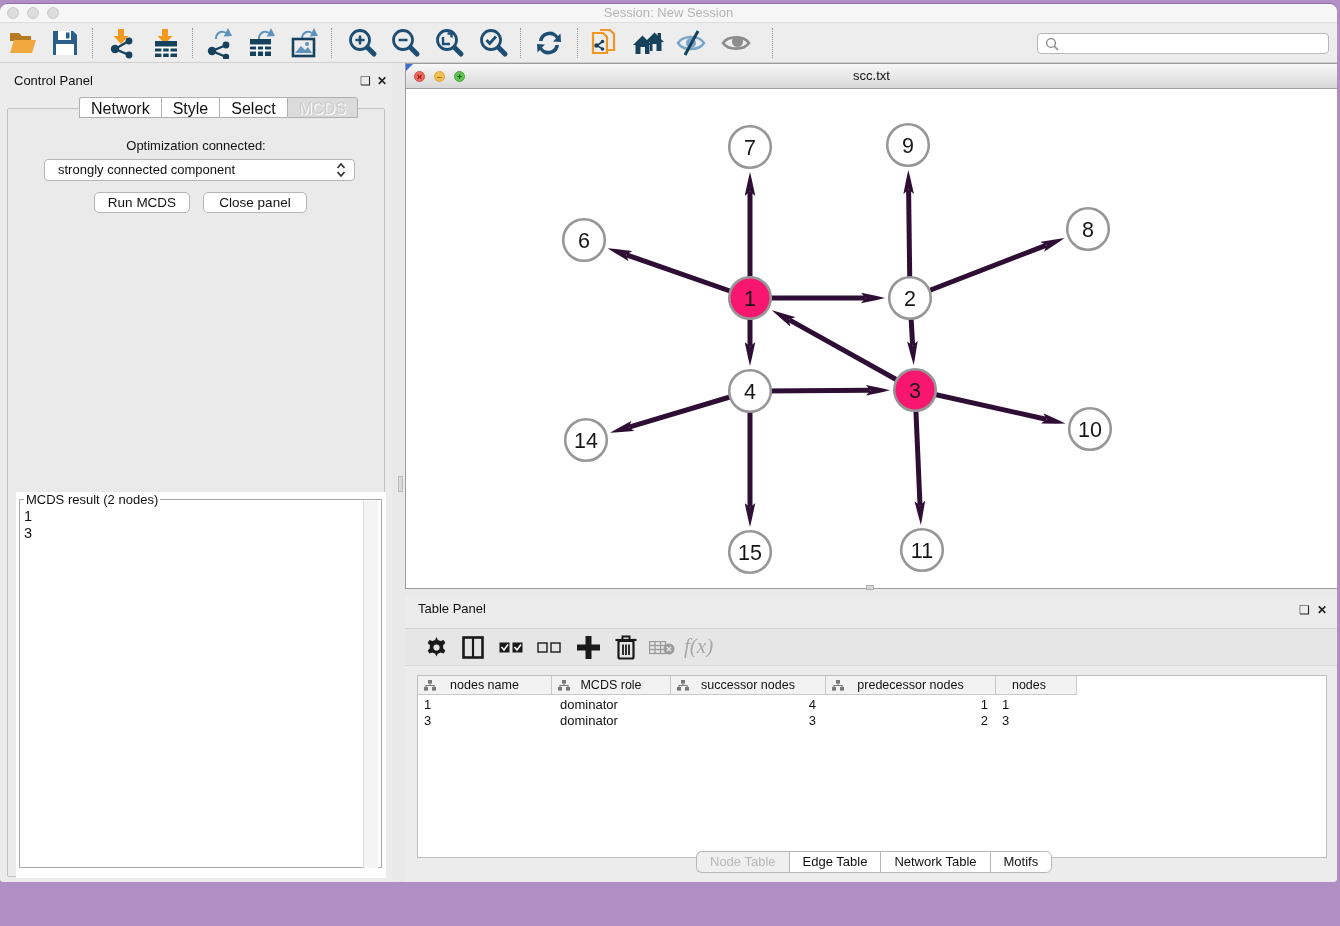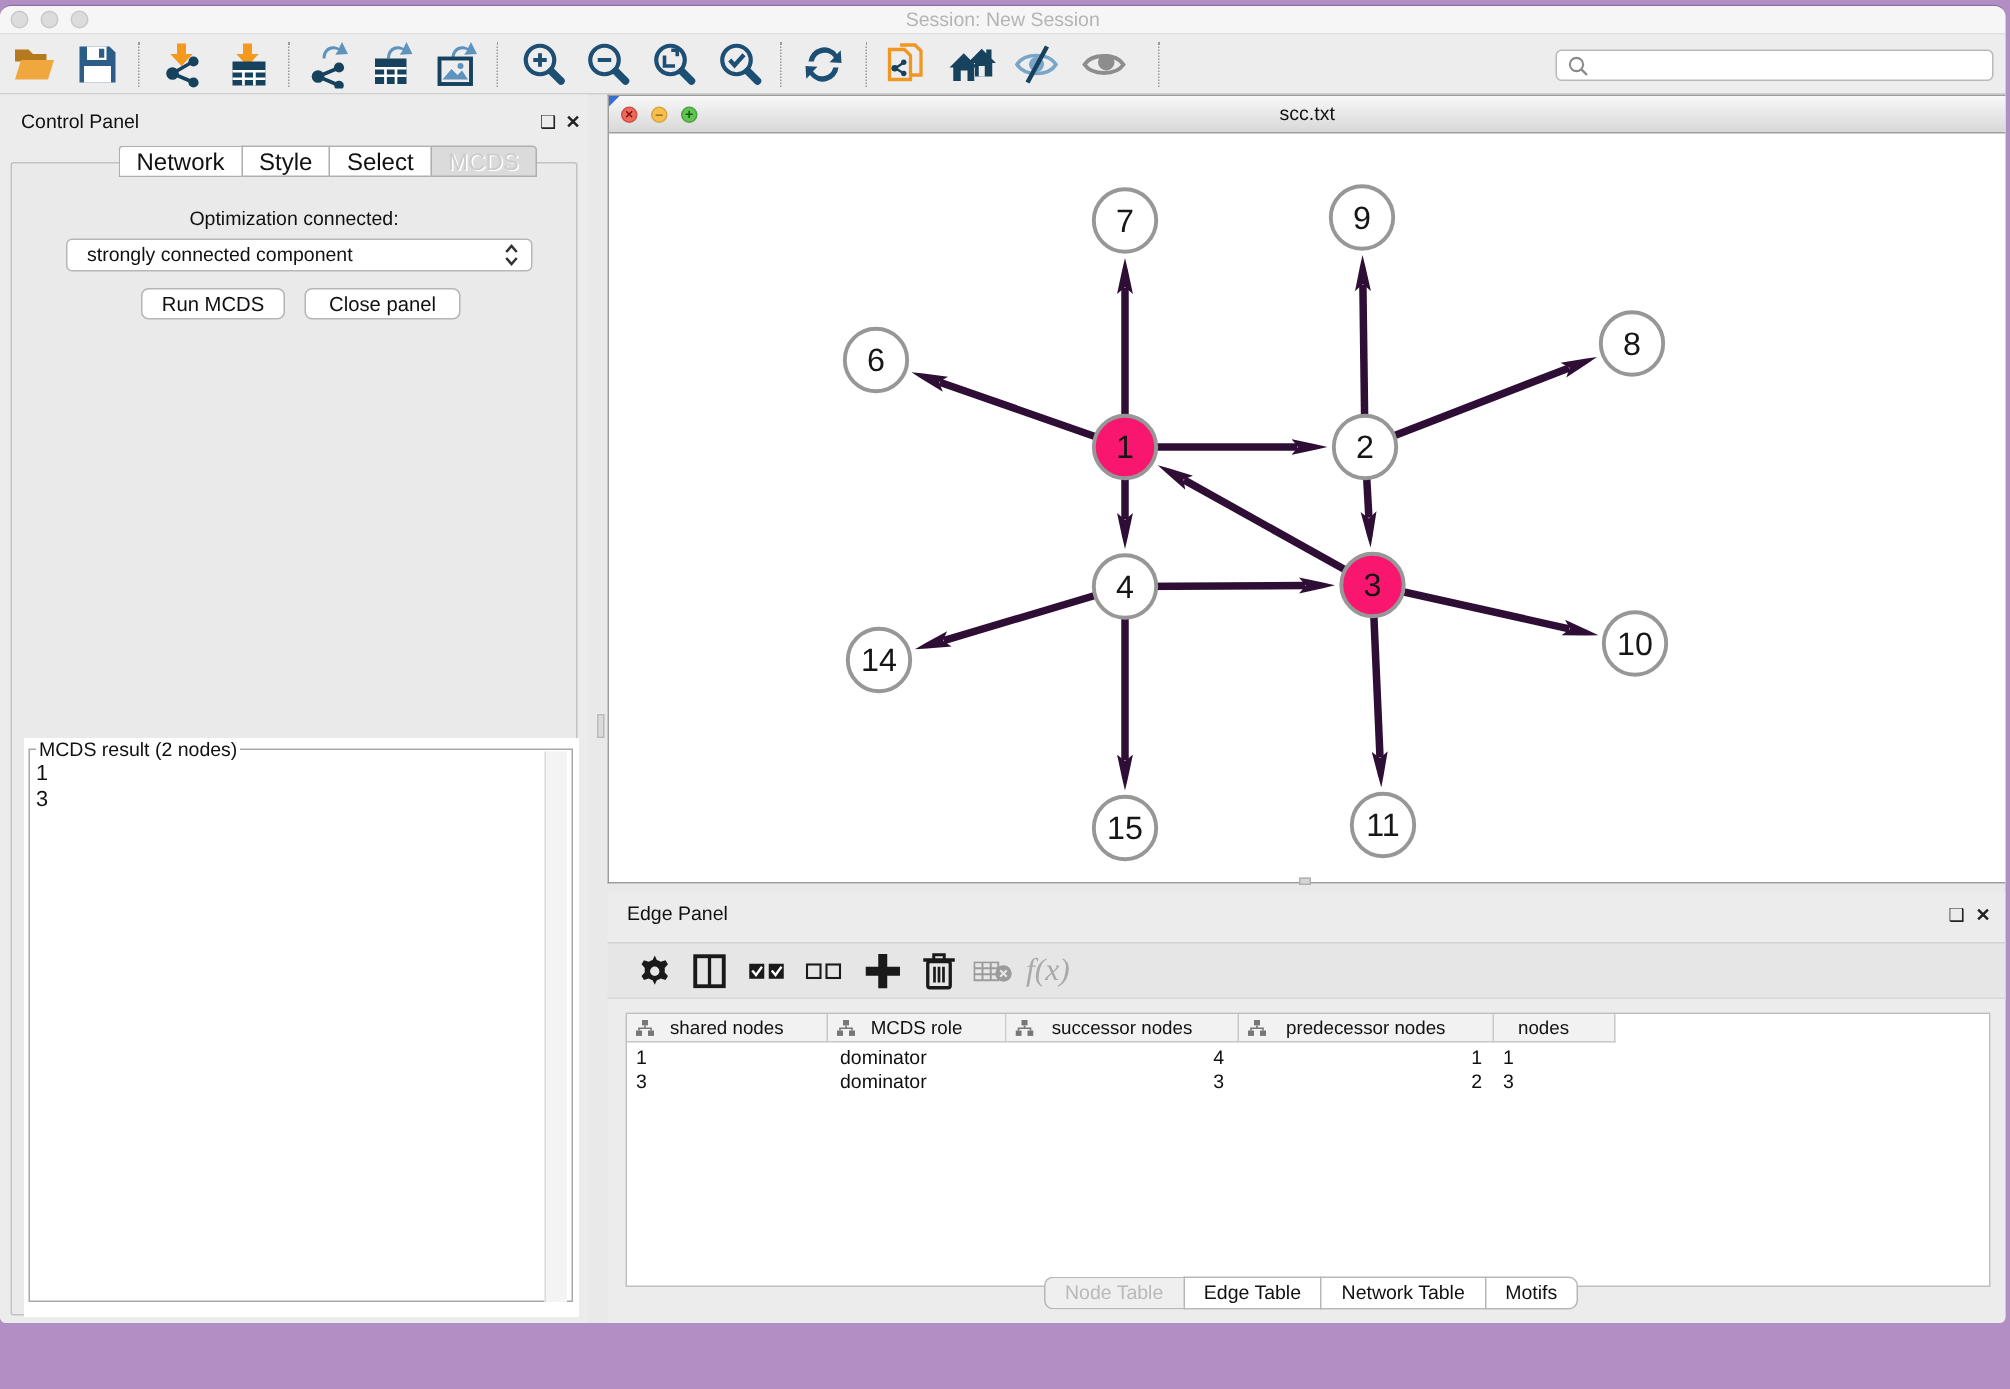--- a/index.html
+++ b/index.html
@@ -261,21 +261,21 @@
         <text x="180" y="357.5">14</text>
         <text x="684" y="346.5">10</text>
         <text x="344" y="469.5">15</text>
         <text x="516" y="467.5">11</text>
       </g>
     </svg>
     <div style="position:absolute; left:460px; top:521px; width:8px; height:5px; background:#d6d6d6; border:1px solid #b0b0b0;"></div>
   </div>
   <div style="position:absolute; left:398px; top:472px; width:5px; height:16px; background:#dadada; border:1px solid #bcbcbc;"></div>
   <div id="tpanel">
-    <div id="tp-title">Edge Panel</div>
+    <div id="tp-title">Table Panel</div>
     <div class="winbtn" style="left:894px; top:8px;">❑</div>
     <div class="winbtn" style="left:912px; top:8px; font-weight:bold;">✕</div>
     <div id="tp-toolbar">
       <svg style="position:absolute; left:21px; top:8px;" width="21" height="21" viewBox="0 0 21 21">
         <path fill="#1a1a1a" d="M10.5 0 l1.4 3 a7.6 7.6 0 0 1 2.6 1.1 l3.2-1 1.6 2.8 -2.2 2.4 a7.6 7.6 0 0 1 0 2.9 l2.2 2.4 -1.6 2.8 -3.2-1 a7.6 7.6 0 0 1 -2.6 1.1 l-1.4 3 -1.4-3 a7.6 7.6 0 0 1 -2.6-1.1 l-3.2 1 -1.6-2.8 2.2-2.4 a7.6 7.6 0 0 1 0-2.9 L1.7 5.9 3.3 3.1 l3.2 1 a7.6 7.6 0 0 1 2.6-1.1 Z"></path>
         <circle cx="10.5" cy="10.5" r="3.1" fill="#e6e6e6"></circle>
       </svg>
       <svg style="position:absolute; left:57px; top:7px;" width="22" height="23" viewBox="0 0 22 23">
         <rect x="1.5" y="1.5" width="19" height="20" fill="none" stroke="#1a1a1a" stroke-width="2.6"></rect>
         <line x1="11" y1="1" x2="11" y2="22" stroke="#1a1a1a" stroke-width="2.2"></line>
@@ -306,21 +306,21 @@
         <line x1="0.5" y1="4.5" x2="16.5" y2="4.5" stroke="#9b9b9b" stroke-width="1.3"></line>
         <line x1="0.5" y1="8.5" x2="16.5" y2="8.5" stroke="#9b9b9b" stroke-width="1.3"></line>
         <line x1="6" y1="0.5" x2="6" y2="12.5" stroke="#9b9b9b" stroke-width="1.3"></line>
         <line x1="11.5" y1="0.5" x2="11.5" y2="12.5" stroke="#9b9b9b" stroke-width="1.3"></line>
         <circle cx="20" cy="8" r="5.5" fill="#9b9b9b"></circle>
         <path d="M17.8 5.8 l4.4 4.4 M22.2 5.8 l-4.4 4.4" stroke="#e6e6e6" stroke-width="1.4"></path>
       </svg>
       <div style="position:absolute; left:279px; top:5px; font-family:'Liberation Serif',serif; font-style:italic; font-size:21px; color:#a9a9a9;">f(x)</div>
     </div>
     <div id="ttable">
-      <div class="th" style="left:0; width:134px;">shared nodes</div>
+      <div class="th" style="left:0; width:134px;">nodes name</div>
       <div class="th" style="left:134px; width:119px;">MCDS role</div>
       <div class="th" style="left:253px; width:155px;">successor nodes</div>
       <div class="th" style="left:408px; width:170px;">predecessor nodes</div>
       <div class="th" style="left:578px; width:81px; text-indent:-14px;">nodes</div>
       <svg class="hicon" style="position:absolute; left:6px; top:4px;" width="12" height="11" viewBox="0 0 12 11">
           <g fill="#777">
             <rect x="4" y="0" width="4" height="3.6"></rect>
             <rect x="0" y="7" width="4" height="3.6"></rect>
             <rect x="8" y="7" width="4" height="3.6"></rect>
             <path d="M6 3.6 v2 M2 7 v-1.5 h8 V7" stroke="#777" fill="none" stroke-width="1.1"></path>

